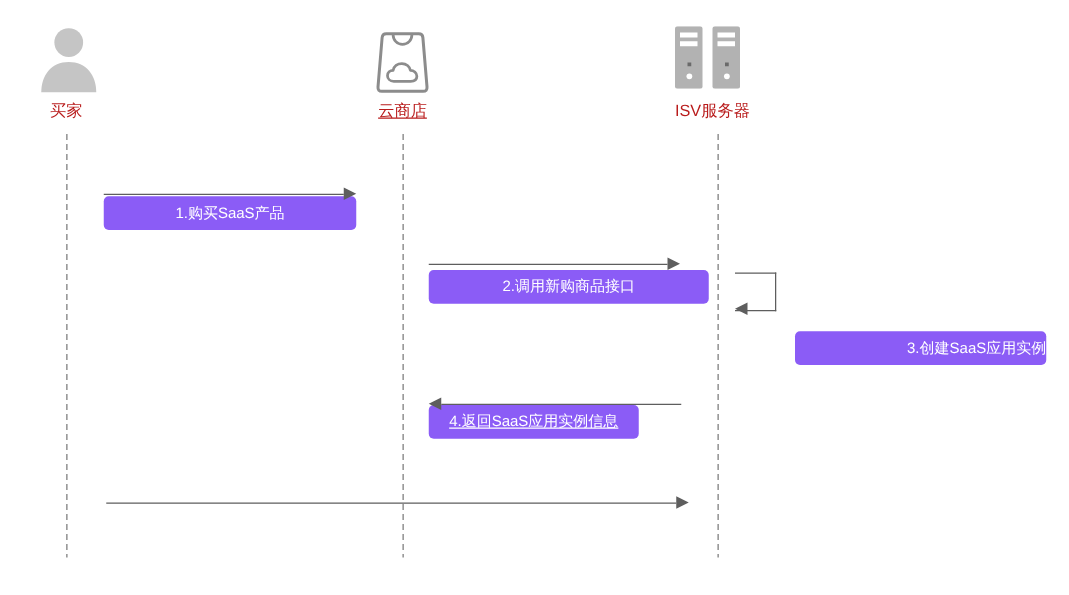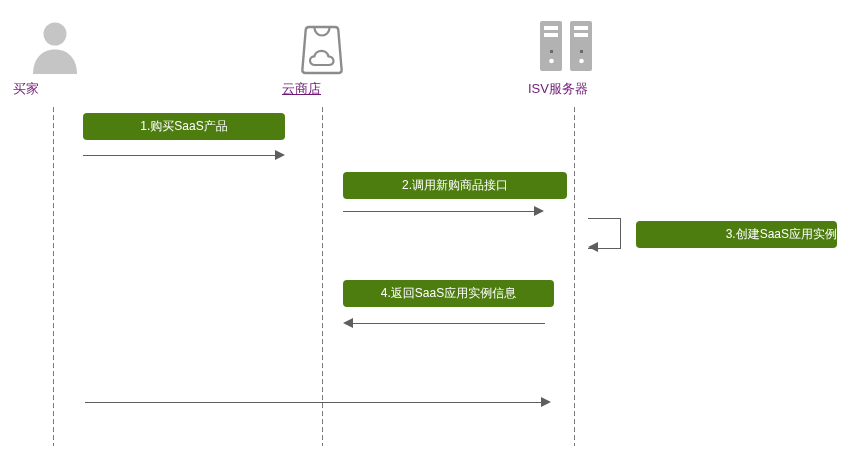--- a/index.html
+++ b/index.html
@@ -12,33 +12,33 @@
   .ll1{left:53px;} .ll2{left:322px;} .ll3{left:574px;}
 
   
   .actor-icon{position:absolute;}
   .icon-person{left:31px;top:21px;}
   .icon-bag{left:300px;top:24px;}
   .icon-servers{left:540px;top:21px;}
 
   
   .actor-label{position:absolute;top:81px;height:16px;line-height:16px;
-    font-size:13px;color:#701a75;}
+    font-size:13px;color:#b91c1c;text-align:center;}
   .al1{left:13px;width:80px;}
   .al2{left:282px;width:80px;text-decoration:underline;}
   .al3{left:528px;width:84px;}
 
   
   .msg{position:absolute;height:27px;line-height:27px;border-radius:4px;
-    background:#4d7c0f;color:#ffffff;font-size:12px;text-align:center;
-    white-space:nowrap;overflow:hidden;}
+    background:#8b5cf6;color:#ffffff;font-size:12px;text-align:center;
+    white-space:nowrap;overflow:hidden;margin-top:44px;}
   .m1{left:83px;top:113px;width:202px;}
   .m2{left:343px;top:172px;width:224px;}
   .m3{left:636px;top:221px;width:201px;text-align:right;}
-  .m4{left:343px;top:280px;width:211px;}
+  .m4{left:343px;top:280px;width:168px;text-decoration:underline;}
   .m5{left:211px;top:360px;width:201px;}
 
   
   .shaft{position:absolute;height:0;border-top:1px solid #5e5e5e;}
   .s1{left:83px;top:155px;width:192px;}
   .s2{left:343px;top:211px;width:191px;}
   .s4{left:353px;top:323px;width:192px;}
   .s5{left:85px;top:402px;width:456px;}
   .head{position:absolute;width:0;height:0;border-top:5px solid transparent;border-bottom:5px solid transparent;}
   .head-right{border-left:10px solid #5e5e5e;}

